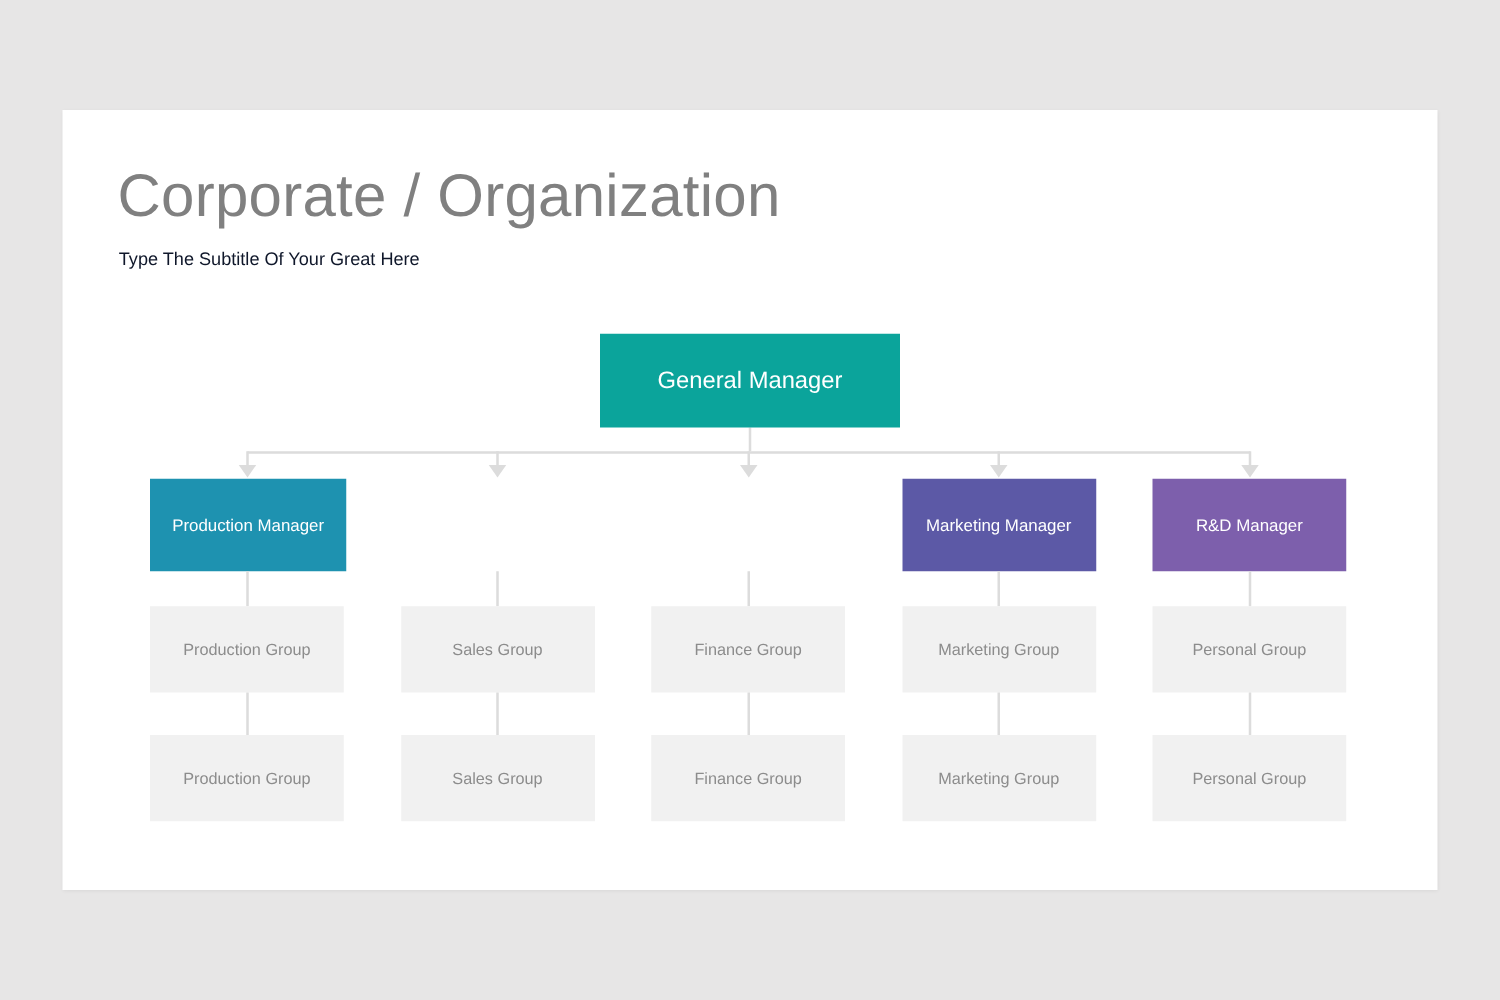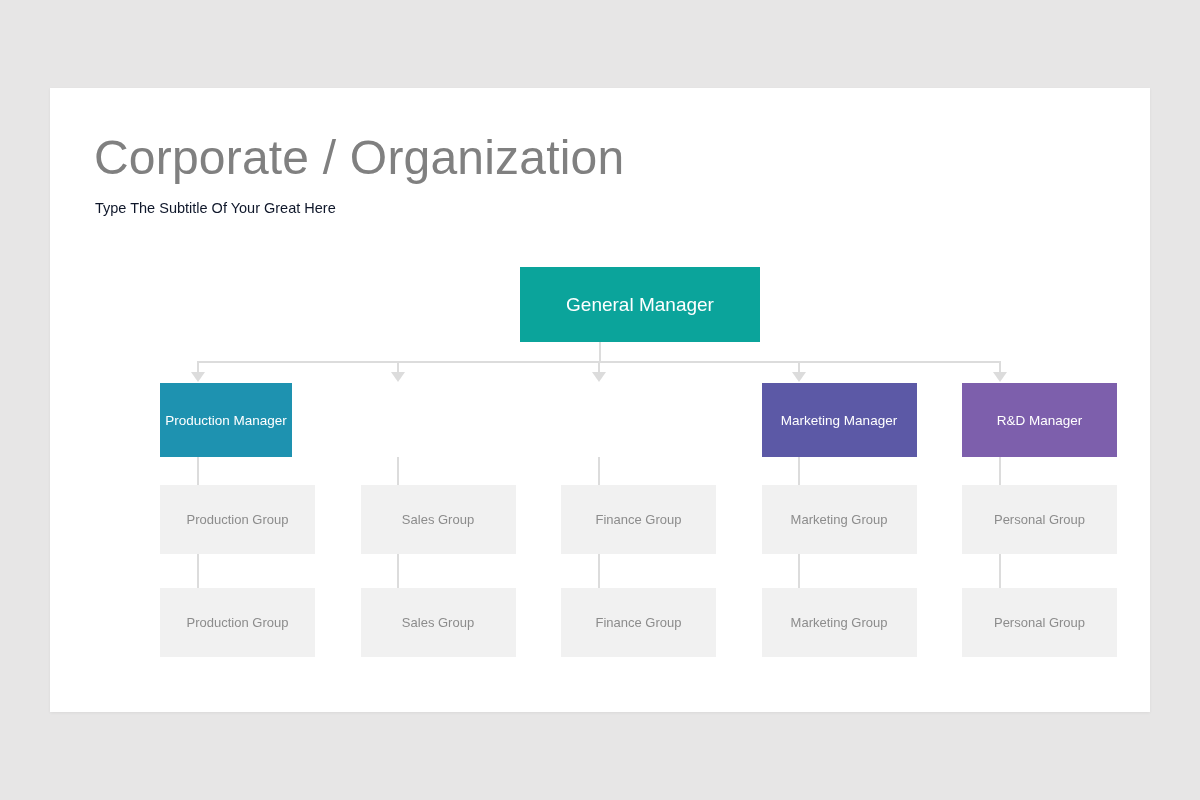--- a/index.html
+++ b/index.html
@@ -53,21 +53,20 @@
     height: 624px;
   }
 
   .node {
     position: absolute;
     display: flex;
     align-items: center;
     justify-content: center;
     text-align: center;
     box-sizing: border-box;
-    margin-left: 40px;
   }
 
   .node-root {
     width: 240px;
     height: 75px;
     font-size: 19px;
     color: #ffffff;
     font-weight: 400;
   }
 
@@ -111,21 +110,21 @@
 
   <div id="page-title">Corporate / Organization</div>
   <div id="page-subtitle">Type The Subtitle Of Your Great Here</div>
 
   <div id="org-chart">
       <div class="connector conn-v" style="left: 549px; top: 254px; height: 19px; background: rgb(220, 220, 220);"></div>
       <div class="connector conn-h" style="left: 147.5px; top: 273px; width: 802px; background: rgb(220, 220, 220);"></div>
       <div class="node node-root" style="left: 430px; top: 179px; width: 240px; height: 75px; background: rgb(11, 164, 155); color: rgb(255, 255, 255);">General Manager</div>
       <div class="connector conn-v" style="left: 146.5px; top: 273px; height: 12px; background: rgb(220, 220, 220);"></div>
       <div class="arrow-head" style="left: 140.5px; top: 284px; border-top-color: rgb(220, 220, 220);"></div>
-      <div class="node node-manager" style="left: 70px; top: 295px; width: 132px; height: 74px; background: rgb(30, 146, 176); color: rgb(255, 255, 255);">Production Manager</div>
+      <div class="node node-manager" style="left: 70px; top: 295px; width: 157px; height: 74px; background: rgb(30, 146, 176); color: rgb(255, 255, 255);">Production Manager</div>
       <div class="connector conn-v" style="left: 146.5px; top: 369px; height: 28px; background: rgb(220, 220, 220);"></div>
       <div class="node node-group" style="left: 70px; top: 397px; width: 155px; height: 69px; background: rgb(241, 241, 241); color: rgb(140, 140, 140);">Production Group</div>
       <div class="connector conn-v" style="left: 146.5px; top: 466px; height: 34px; background: rgb(220, 220, 220);"></div>
       <div class="node node-group" style="left: 70px; top: 500px; width: 155px; height: 69px; background: rgb(241, 241, 241); color: rgb(140, 140, 140);">Production Group</div>
       <div class="connector conn-v" style="left: 347px; top: 273px; height: 12px; background: rgb(220, 220, 220);"></div>
       <div class="arrow-head" style="left: 341px; top: 284px; border-top-color: rgb(220, 220, 220);"></div>
       <div class="connector conn-v" style="left: 347px; top: 369px; height: 28px; background: rgb(220, 220, 220);"></div>
       <div class="node node-group" style="left: 270.5px; top: 397px; width: 155px; height: 69px; background: rgb(241, 241, 241); color: rgb(140, 140, 140);">Sales Group</div>
       <div class="connector conn-v" style="left: 347px; top: 466px; height: 34px; background: rgb(220, 220, 220);"></div>
       <div class="node node-group" style="left: 270.5px; top: 500px; width: 155px; height: 69px; background: rgb(241, 241, 241); color: rgb(140, 140, 140);">Sales Group</div>

